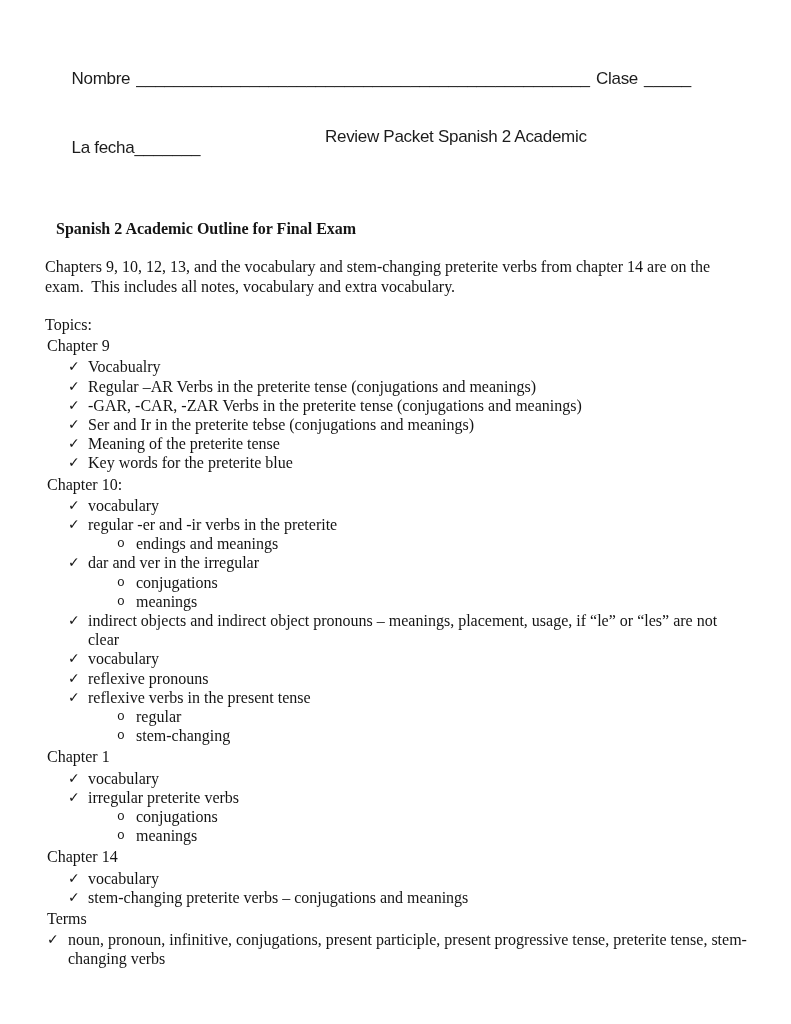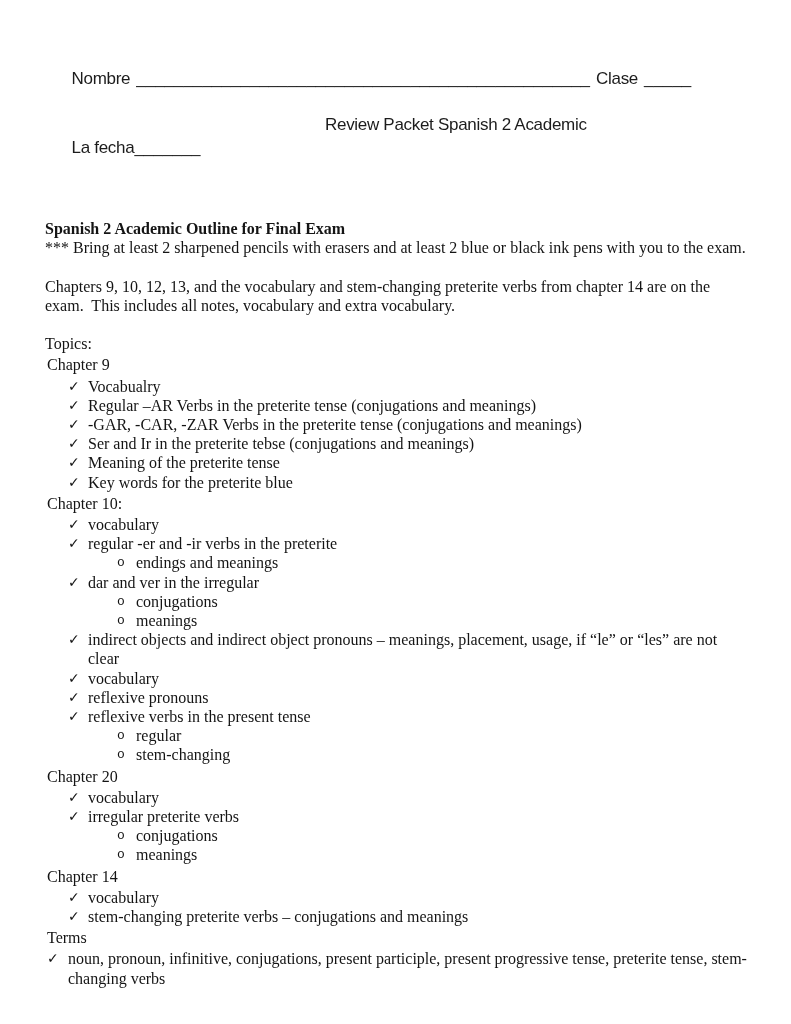--- a/index.html
+++ b/index.html
@@ -10,26 +10,26 @@
   }
   
   .hdr{font-family:"Liberation Sans",sans-serif;font-size:17px;line-height:23px;
        letter-spacing:-0.3px;color:#1c1c1c;}
   .hdr-line{white-space:pre;}
   .hdr-line2{position:relative;}
   .lbl{display:inline-block;}
   .lbl.gap-r{margin-right:6px;}
   .lbl.gap-lr{margin-left:6px;margin-right:6px;}
   .blank{display:inline-block;letter-spacing:0;}
-  .packet-title{position:absolute;left:280px;top:0;white-space:nowrap;}
+  .packet-title{position:absolute;left:280px;top:12px;white-space:nowrap;}
   
   .doc{font-family:"Liberation Serif",serif;font-size:16px;line-height:19.2px;
        margin-top:14px;color:#141414;}
   .doc p{margin:0;white-space:pre-wrap;}
-  .doc .title{font-weight:bold;}
+  .doc .title{font-weight:bold;margin-left:11px;}
   .blank-row{height:19.2px;}
   .sec-heading{margin:2px;}
   .check-item{display:flex;margin-left:23px;}
   .check-item.flush{margin-left:2px;}
   .check-mark{flex:0 0 20px;font-family:"DejaVu Sans",sans-serif;font-size:14px;
               line-height:19.2px;}
   .check-item.flush .check-mark{flex:0 0 21px;}
   .item-text{flex:1;white-space:pre-wrap;}
   .sub-item{display:flex;margin-left:72px;}
   .circle-mark{flex:0 0 19px;font-family:"Liberation Mono",monospace;font-size:13px;
@@ -45,21 +45,20 @@
       <span class="lbl gap-r">Nombre</span><span class="blank">________________________________________________</span><span class="lbl gap-lr">Clase</span><span class="blank">_____</span>
     </div>
     <div class="hdr-line hdr-line2">
       <span class="lbl">La fecha</span><span class="blank">_______</span>
       <span class="packet-title">Review Packet Spanish 2 Academic</span>
     </div>
   </div>
 
   <div class="doc">
     <p class="title">Spanish 2 Academic Outline for Final Exam</p>
-    <p>*** Bring at least 2 sharpened pencils with erasers and at least 2 blue or black ink pens with you to the exam.</p>
     <div class="blank-row"></div>
     <p>Chapters 9, 10, 12, 13, and the vocabulary and stem-changing preterite verbs from chapter 14 are on the exam.  This includes all notes, vocabulary and extra vocabulary.</p>
     <div class="blank-row"></div>
     <p>Topics:</p>
     <div>
         <div class="sec-heading">Chapter 9</div>
         <div class="check-item">
           <span class="check-mark">✓</span>
           <span class="item-text">Vocabualry</span>
         </div>
@@ -125,21 +124,21 @@
           <span class="item-text">reflexive verbs in the present tense</span>
         </div>
         <div class="sub-item">
           <span class="circle-mark">o</span>
           <span class="item-text">regular</span>
         </div>
         <div class="sub-item">
           <span class="circle-mark">o</span>
           <span class="item-text">stem-changing</span>
         </div>
-        <div class="sec-heading">Chapter 20</div>
+        <div class="sec-heading">Chapter 1</div>
         <div class="check-item">
           <span class="check-mark">✓</span>
           <span class="item-text">vocabulary</span>
         </div>
         <div class="check-item">
           <span class="check-mark">✓</span>
           <span class="item-text">irregular preterite verbs</span>
         </div>
         <div class="sub-item">
           <span class="circle-mark">o</span>

